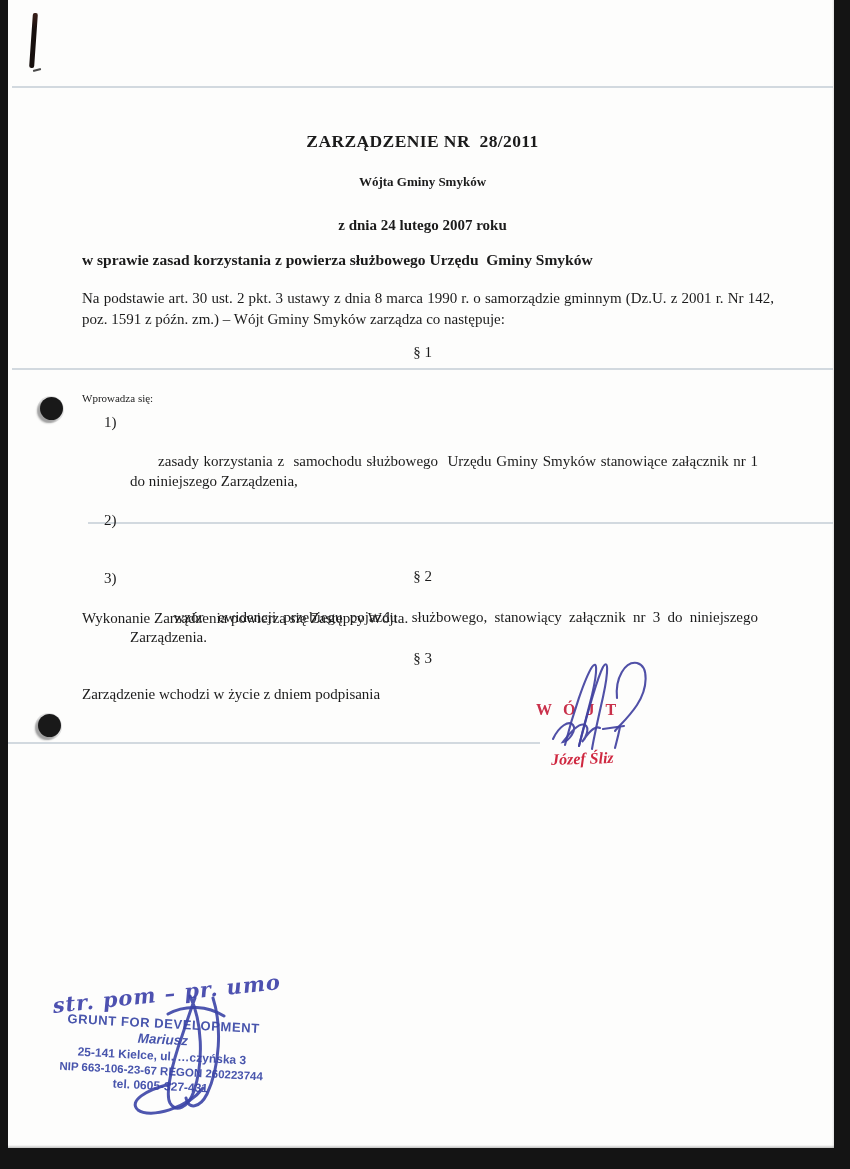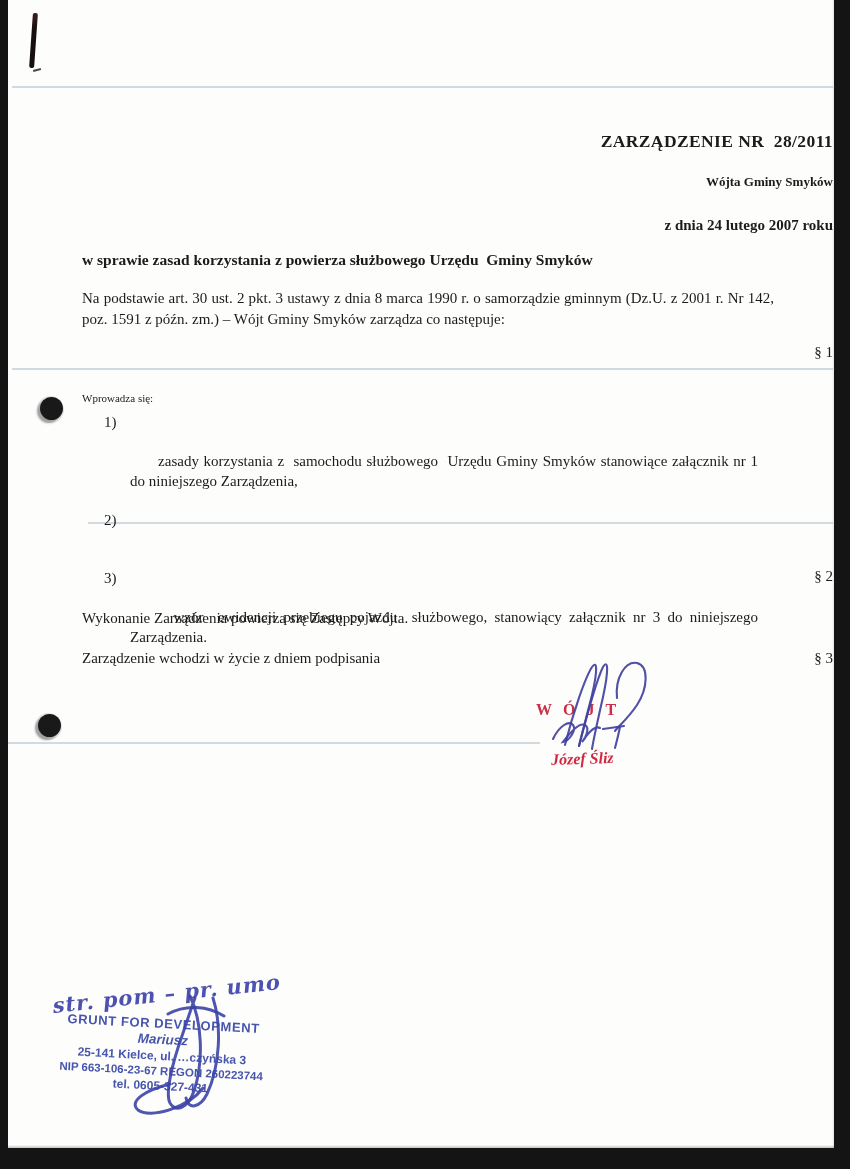--- a/index.html
+++ b/index.html
@@ -23,34 +23,34 @@
   .pen-mark{position:absolute;left:31px;top:13px;width:5px;height:55px;
     background:linear-gradient(to bottom,#3a201a 0%,#17100e 30%,#17100e 100%);
     transform:rotate(4deg);border-radius:2px;}
   .pen-mark-tick{position:absolute;left:33px;top:69px;width:8px;height:2px;background:#4a4a4a;transform:rotate(-15deg);}
   
   .faint{position:absolute;height:2px;background:rgba(168,182,193,.5);}
   
   .hole{position:absolute;width:23px;height:23px;border-radius:50%;background:#191919;
     box-shadow:-3px 3px 2px rgba(140,140,140,.75),-1px 1px 0 2px rgba(205,205,205,.6);}
   
-  .center{left:12px;right:17px;text-align:right;}
+  .center{left:12px;right:17px;text-align:center;}
   .title{top:131px;font-size:17.5px;font-weight:bold;letter-spacing:.4px;white-space:pre-wrap;}
   .issuer{top:174px;font-size:13px;font-weight:bold;}
   .dateline{top:217px;font-size:15px;font-weight:bold;}
   .subject{left:82px;top:251px;font-size:15.5px;font-weight:bold;white-space:pre-wrap;}
   .legal{left:82px;width:692px;top:288px;font-size:15px;line-height:21px;text-align:justify;}
   .para-heading{font-size:15px;}
   .h1{top:344px;} .h2{top:568px;} .h3{top:650px;}
   .intro{left:82px;top:392px;font-size:11px;}
   .list{left:82px;top:413px;width:676px;}
   .li{position:relative;padding-left:48px;font-size:15px;line-height:19.5px;text-align:justify;white-space:pre-wrap;}
   .li .marker{position:absolute;left:22px;top:0;}
   .body2{left:82px;top:610px;font-size:15px;}
-  .body3{left:82px;top:650px;font-size:15px;}
+  .body3{left:82px;top:686px;font-size:15px;}
   
   .stamp-wojt{left:536px;top:701px;font-size:16px;font-weight:bold;letter-spacing:11px;color:#c9304a;}
   .signer-name{left:551px;top:750px;font-size:16px;font-weight:bold;font-style:italic;color:#cf2840;transform:rotate(-2deg);}
   .sig-top{left:545px;top:653px;}
   .sig-top path{fill:none;stroke:#41419f;stroke-width:2.1;stroke-linecap:round;opacity:.92;}
   
   .vendor{left:40px;top:1016px;width:244px;transform:rotate(3deg);color:#3b49a7;
     font-family:"Liberation Sans","DejaVu Sans",sans-serif;text-align:center;opacity:.93;}
   .vendor .l1{font-size:13px;font-weight:bold;letter-spacing:.6px;}
   .vendor .l2{font-size:13.5px;font-weight:bold;font-style:italic;margin-top:1px;}

